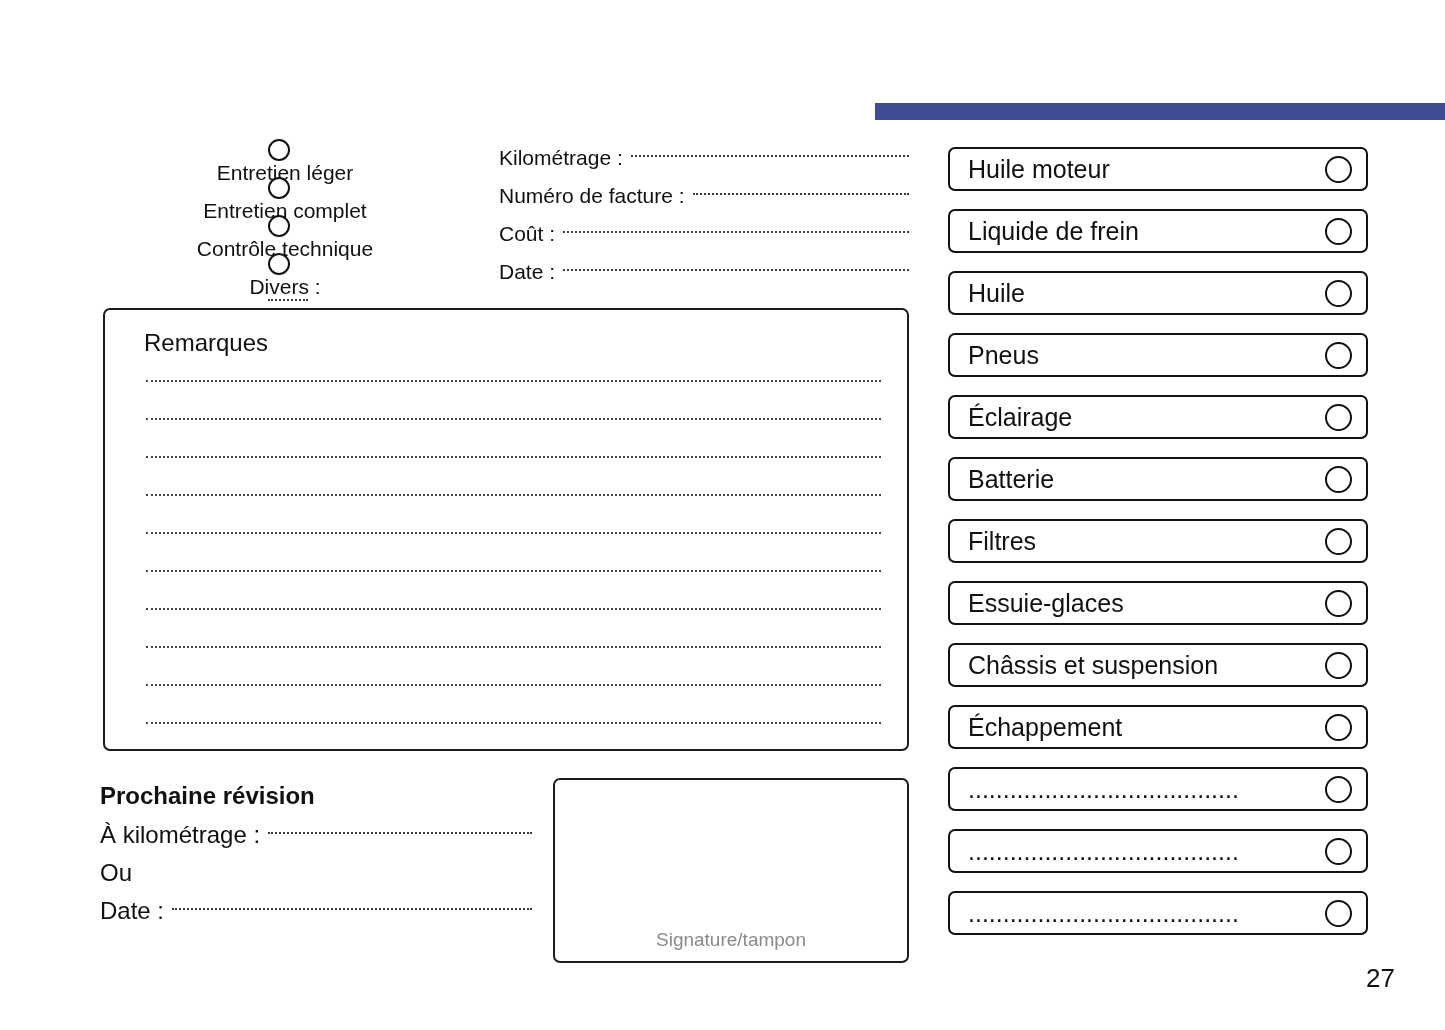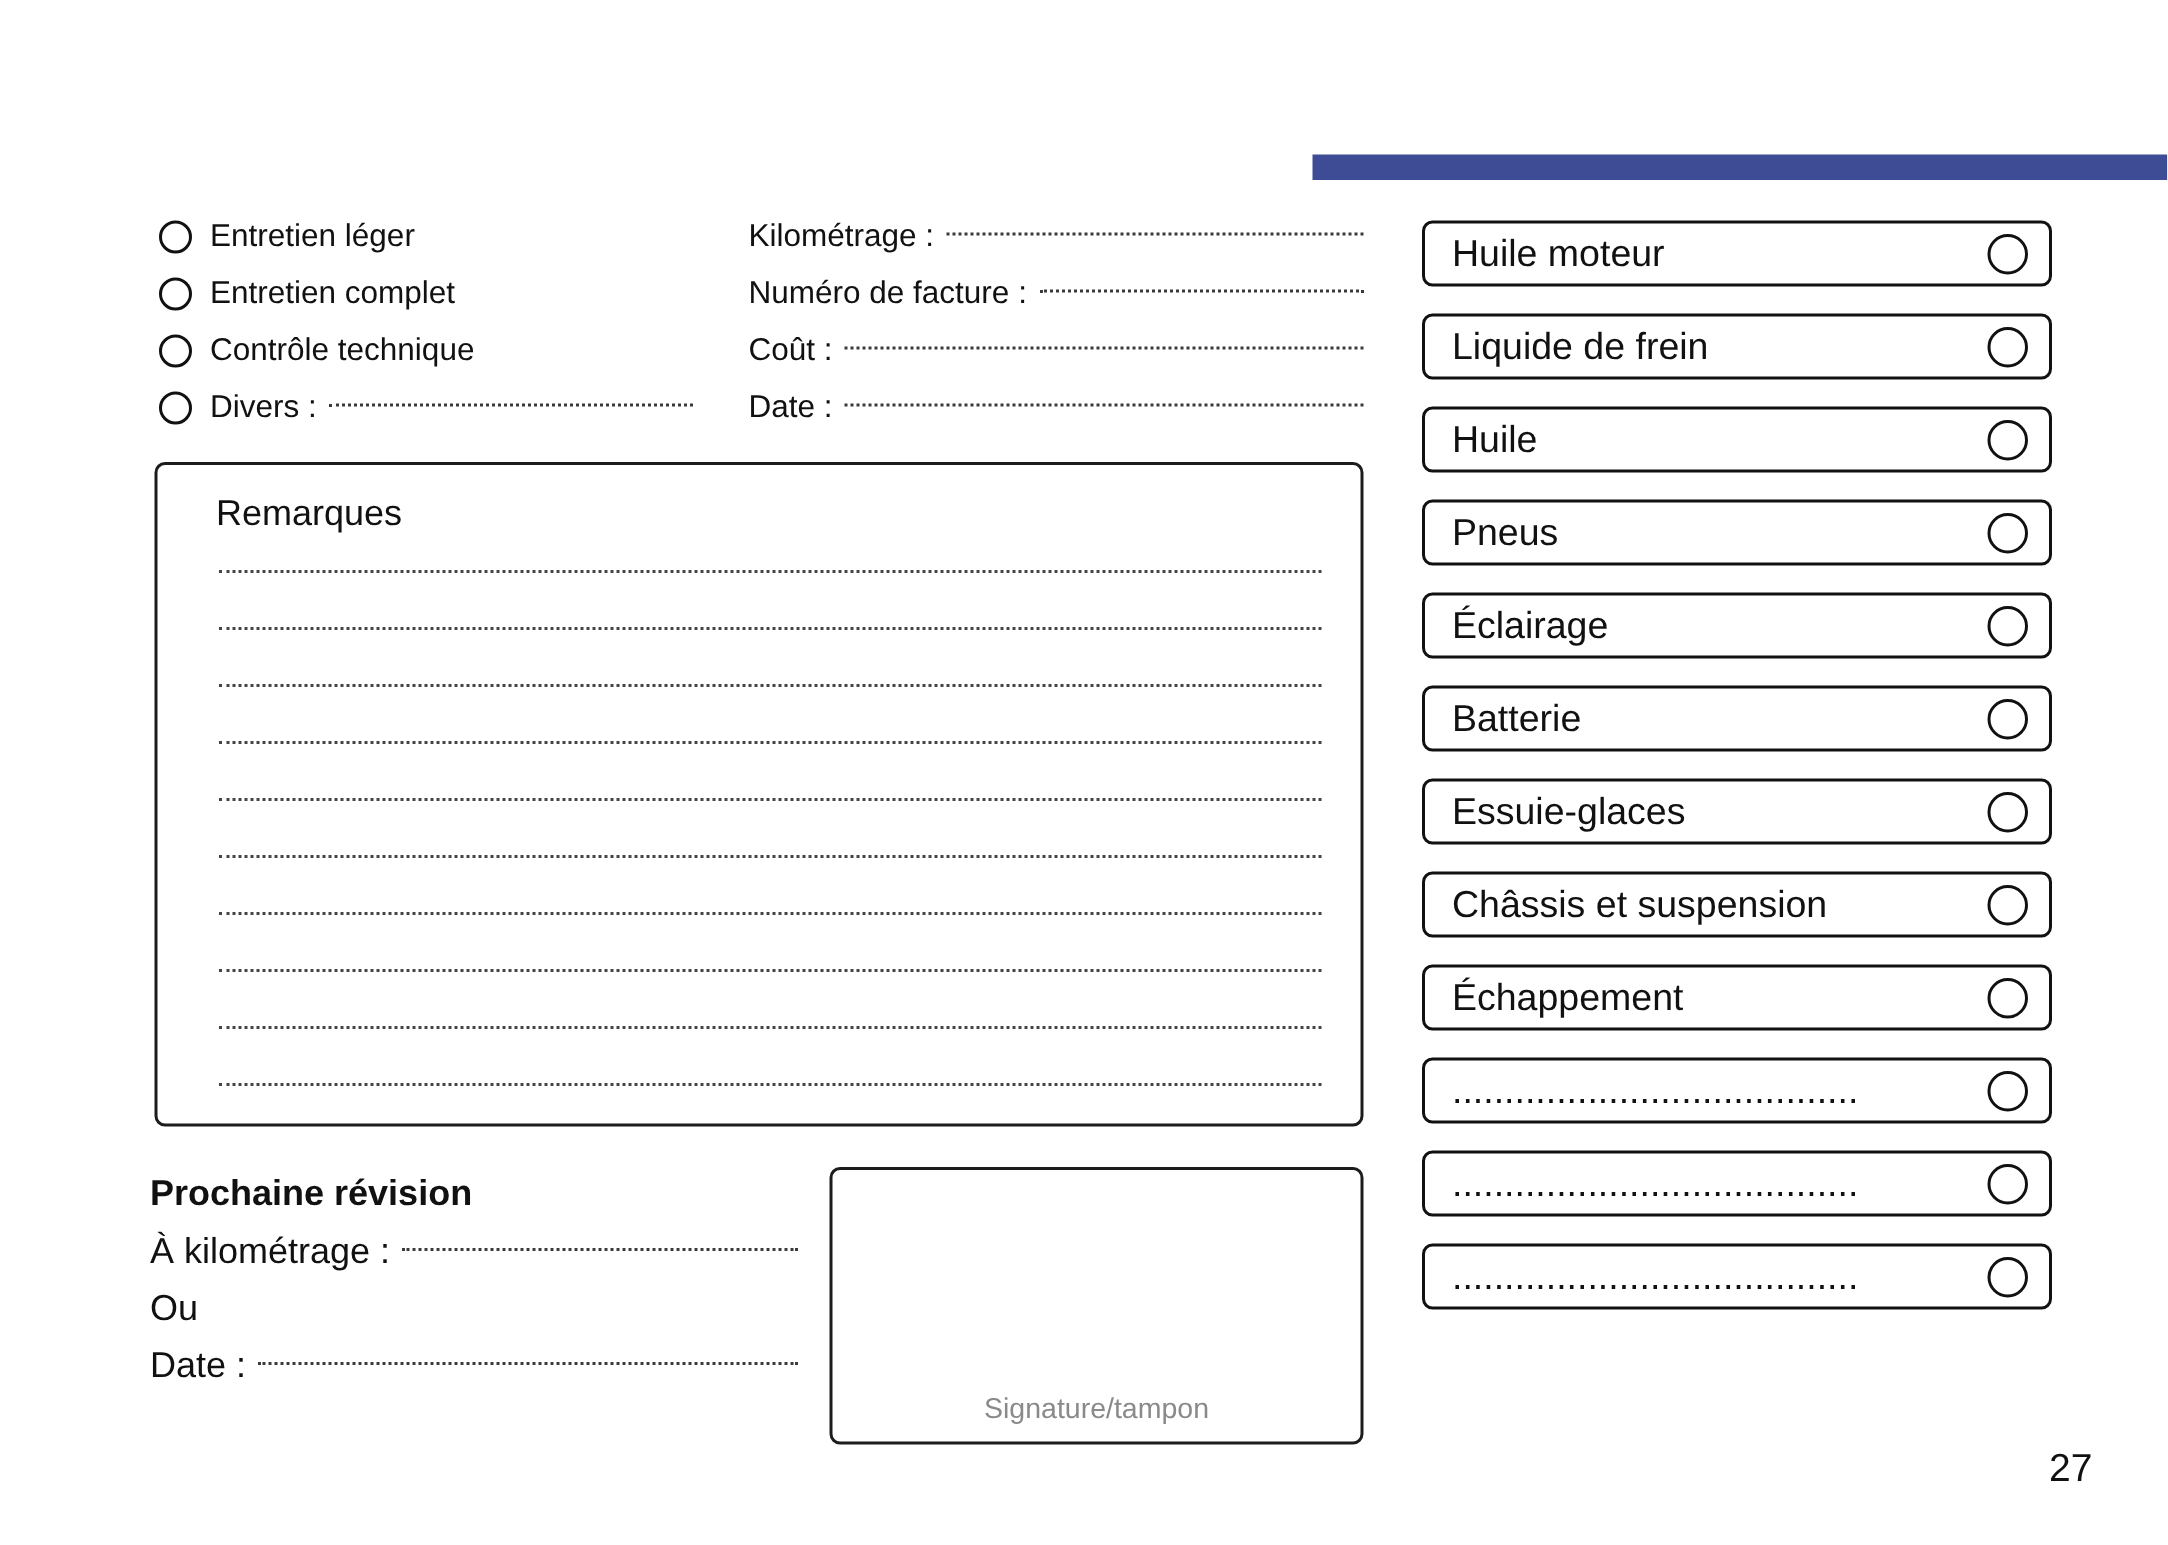--- a/index.html
+++ b/index.html
@@ -27,20 +27,21 @@
   
   .options {
     position: absolute;
     left: 106px; top: 139px;
     width: 358px;
   }
   .opt-row {
     display: flex;
     align-items: center;
     height: 38px;
+    flex-direction: column;
   }
   .circle-sm {
     width: 22px; height: 22px;
     border: 2.5px solid #111;
     border-radius: 50%;
     flex: 0 0 auto;
     margin-right: 12px;
     background: #fff;
   }
   .opt-label { font-size: 21px; white-space: nowrap; }
@@ -263,20 +264,24 @@
     </div>
     <div class="chk-row">
       <span class="chk-label">Éclairage</span>
       <span class="circle-lg"></span>
     </div>
     <div class="chk-row">
       <span class="chk-label">Batterie</span>
       <span class="circle-lg"></span>
     </div>
     <div class="chk-row">
+      <span class="chk-label">Filtres</span>
+      <span class="circle-lg"></span>
+    </div>
+    <div class="chk-row">
       <span class="chk-label">Essuie-glaces</span>
       <span class="circle-lg"></span>
     </div>
     <div class="chk-row">
       <span class="chk-label">Châssis et suspension</span>
       <span class="circle-lg"></span>
     </div>
     <div class="chk-row">
       <span class="chk-label">Échappement</span>
       <span class="circle-lg"></span>

